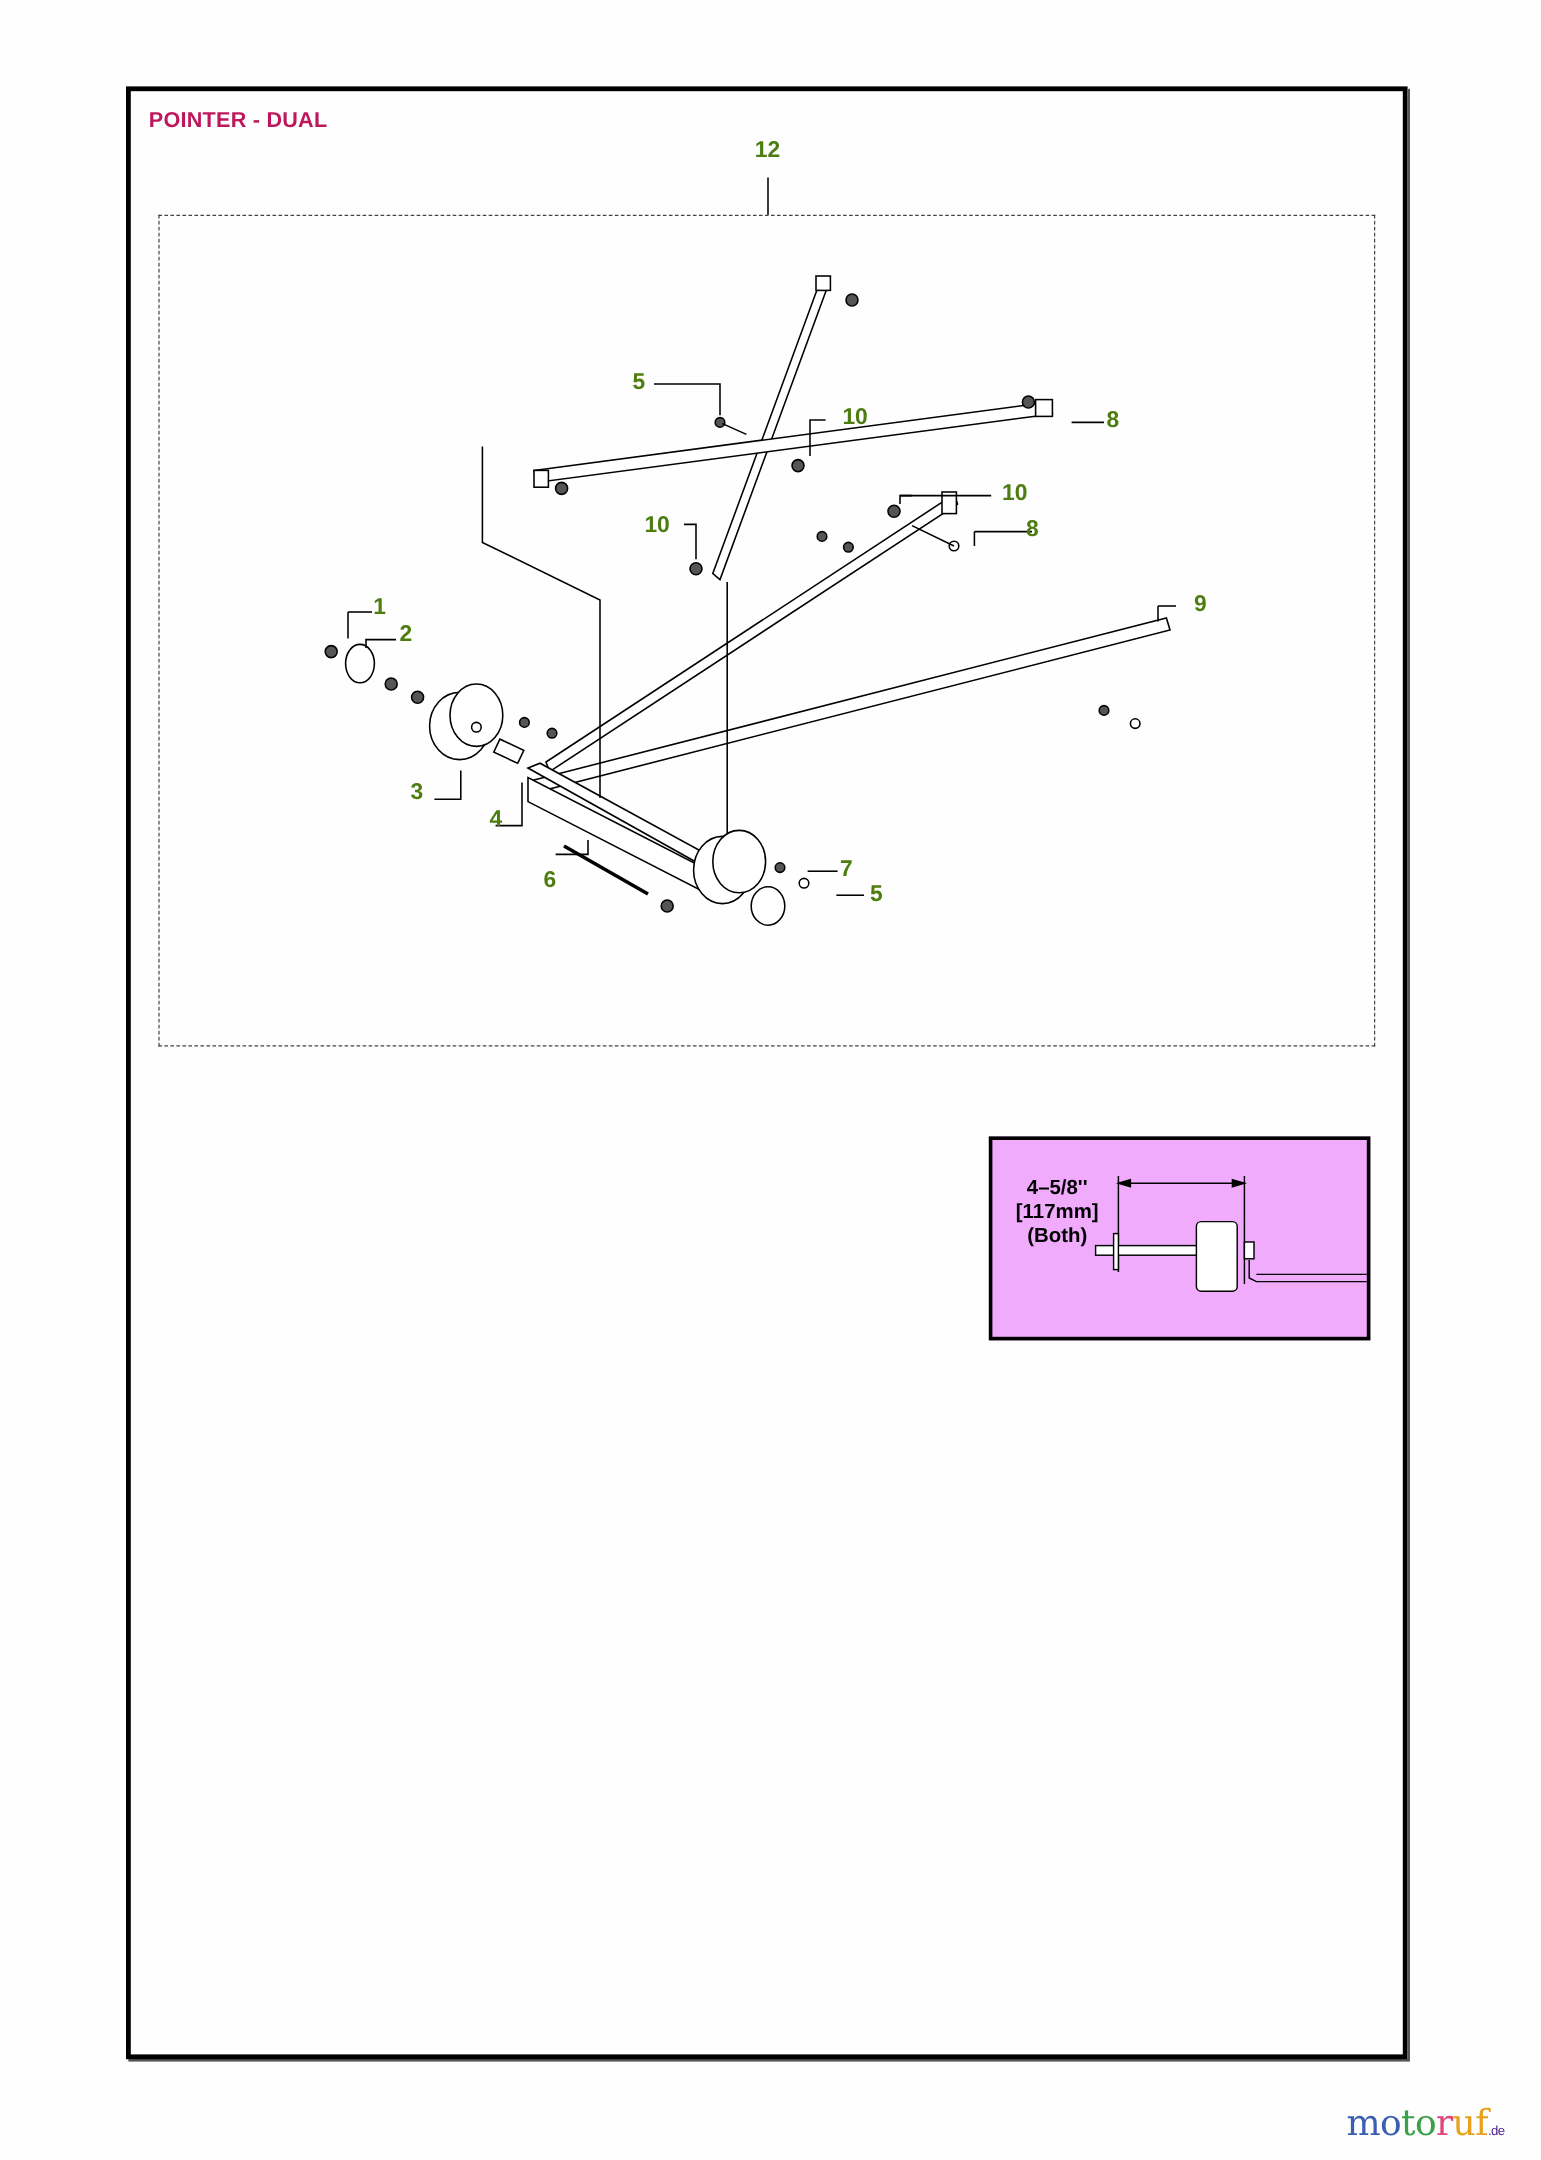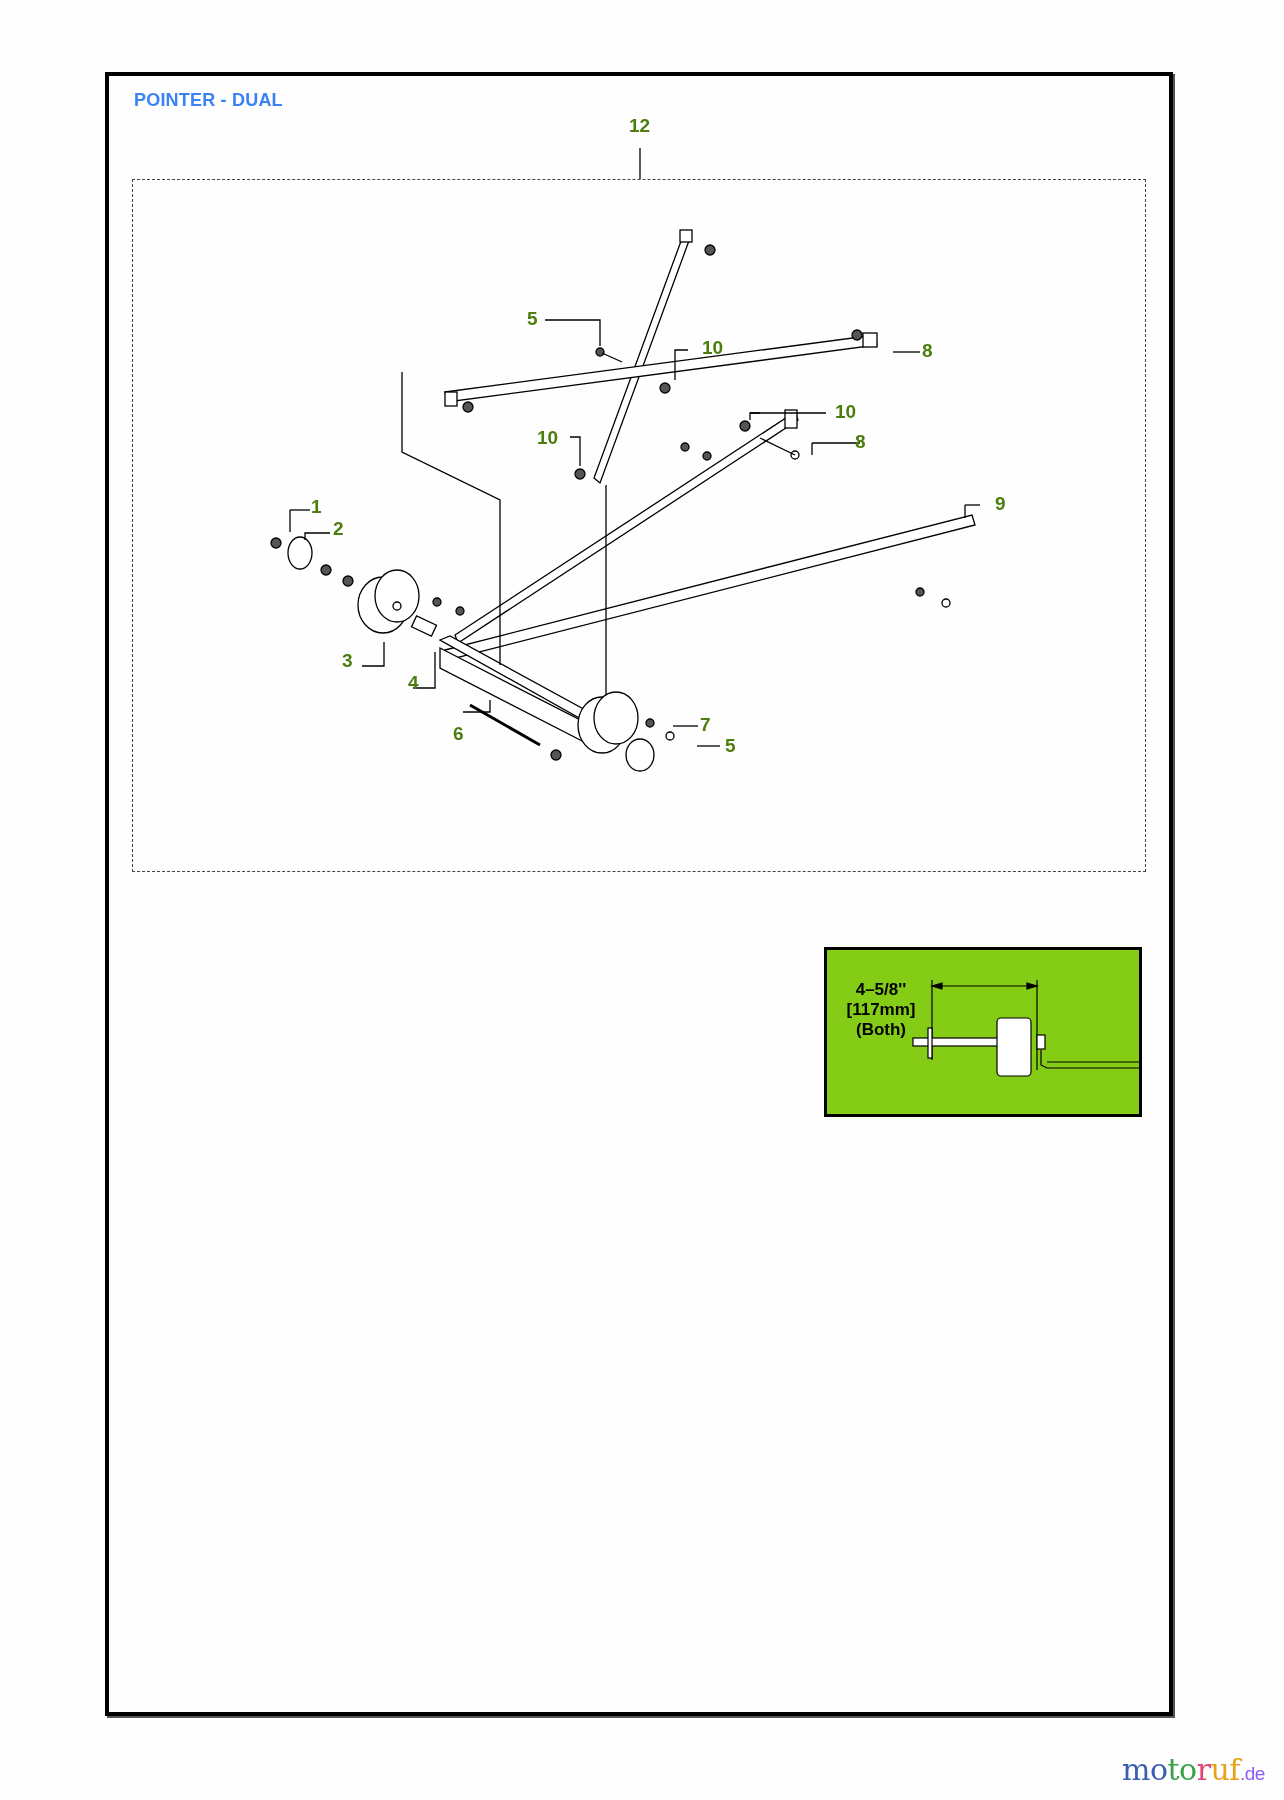--- a/index.html
+++ b/index.html
@@ -1,25 +1,25 @@
 <!DOCTYPE html>
 <html><head>
 <meta charset="utf-8">
 <style>
   html, body { margin:0; padding:0; background:#fdfefd; }
   body { width:1284px; height:1800px; position:relative; overflow:hidden; font-family:"Liberation Sans", sans-serif; }
   .frame { position:absolute; left:105px; top:72px; width:1068px; height:1644px; border:4px solid #000; box-sizing:border-box; box-shadow:2px 2px 0 #555; }
-  .title { position:absolute; left:134px; top:90px; font-weight:bold; font-size:18px; color:#3b82f6; letter-spacing:0.2px; }
+  .title { position:absolute; left:124px; top:90px; font-weight:bold; font-size:18px; color:#be185d; letter-spacing:0.2px; }
   .dashed { position:absolute; left:132px; top:179px; width:1014px; height:693px; border:1px dashed #444; box-sizing:border-box; }
   .callout { position:absolute; font-weight:bold; font-size:19px; color:#4d7c0f; }
   svg.diagram { position:absolute; left:0; top:0; }
-  .inset { position:absolute; left:824px; top:947px; width:318px; height:170px; border:3px solid #000; box-sizing:border-box; background:#84cc16; }
+  .inset { position:absolute; left:824px; top:947px; width:318px; height:170px; border:3px solid #000; box-sizing:border-box; background:#f0abfc; }
   .inset-label { position:absolute; font-weight:bold; font-size:17px; color:#000; text-align:center; line-height:20px; }
   .watermark { position:absolute; left:1122px; top:1752px; font-family:"DejaVu Serif", serif; font-size:30px; letter-spacing:-0.5px; }
-  .watermark .de { font-family:"Liberation Sans", sans-serif; font-size:19px; color:#8b5cf6; }
+  .watermark .de { font-family:"Liberation Sans", sans-serif; font-size:11px; color:#4c1d95; }
 </style>
 </head>
 <body>
 
 <div class="frame"></div>
 <div class="title">POINTER - DUAL</div>
 
 <div class="dashed"></div>
 
 <svg class="diagram" width="1284" height="1800">

